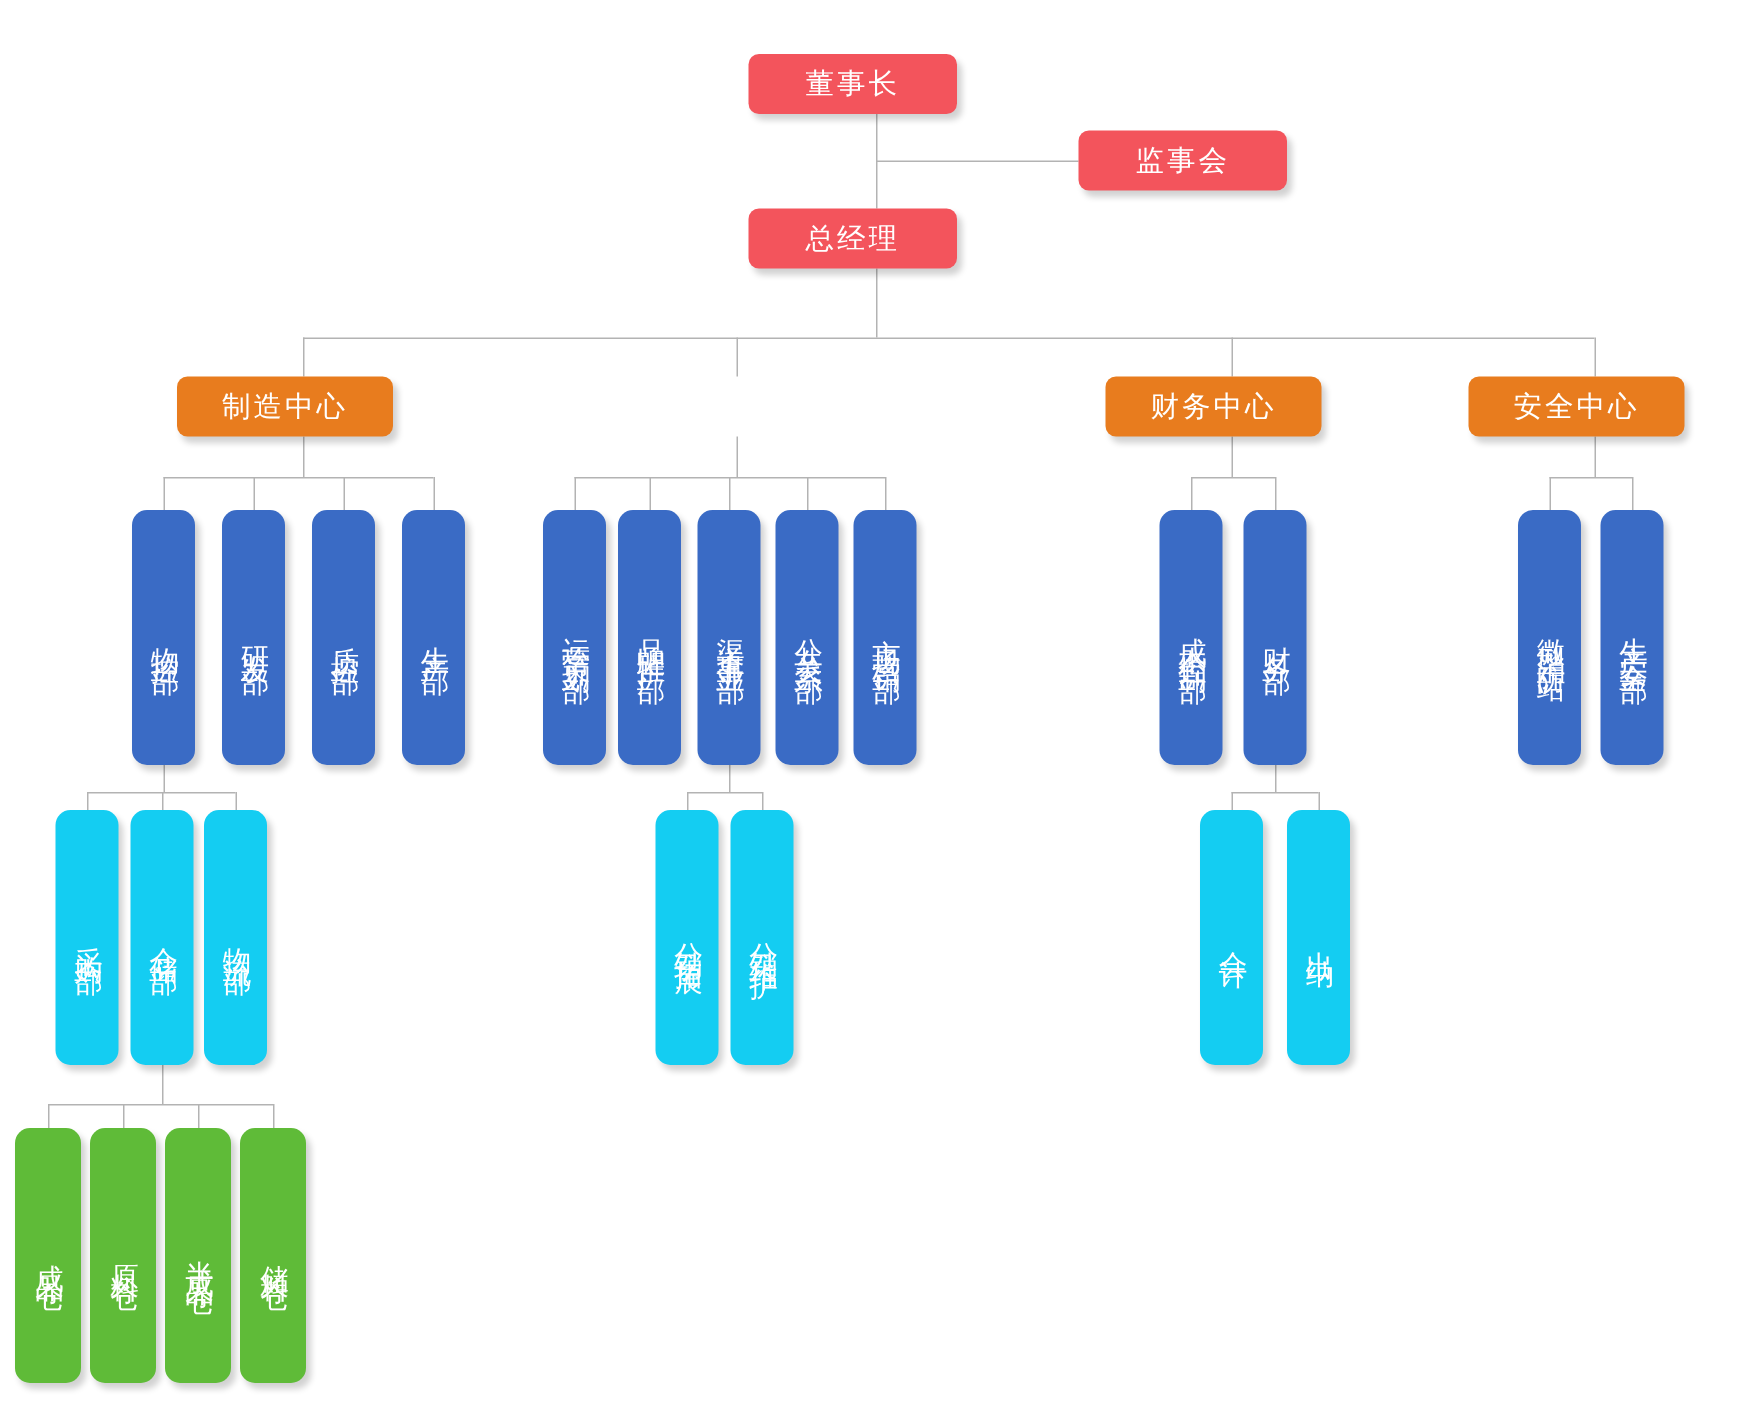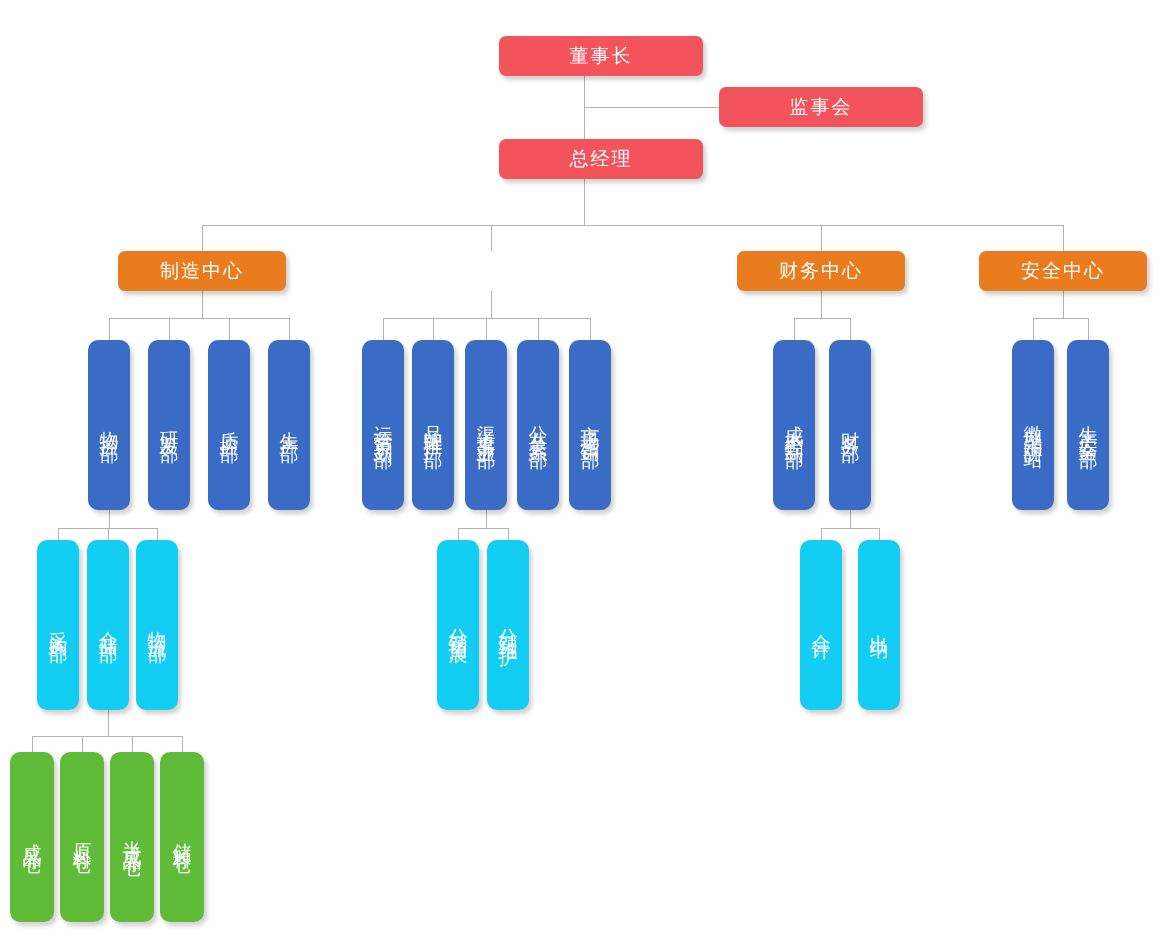--- a/index.html
+++ b/index.html
@@ -13,29 +13,29 @@
 
   
   .node{
     position:absolute;
     display:flex;align-items:center;justify-content:center;
     color:#ffffff;
     box-shadow:3px 4px 4px rgba(0,0,0,0.18);
     box-sizing:border-box;
     cursor:default;
   }
-  .h{width:204px;height:40px;border-radius:7px;font-size:19px;letter-spacing:2px;}
+  .h{width:139px;height:40px;border-radius:7px;font-size:19px;letter-spacing:2px;}
   .v{
     width:42px;height:170px;border-radius:10px;
     writing-mode:vertical-rl;text-orientation:upright;
     font-size:19px;letter-spacing:6px;
   }
   .vg{width:44px;}
   .red{background:var(--red,#f3545c);}
-  .orange{background:var(--orange,#e87c1e);width:168px;text-align:right;}
+  .orange{background:var(--orange,#e87c1e);width:144px;text-align:right;}
   .blue{background:var(--blue,#3a6bc5);}
   .cyan{background:var(--cyan,#14cdf2);}
   .green{background:var(--green,#5fbb38);}
 </style>
 </head>
 <body>
 
 <div id="canvas">
 
   <i class="vl" style="left:584px;top:76px;height:63px"></i>

